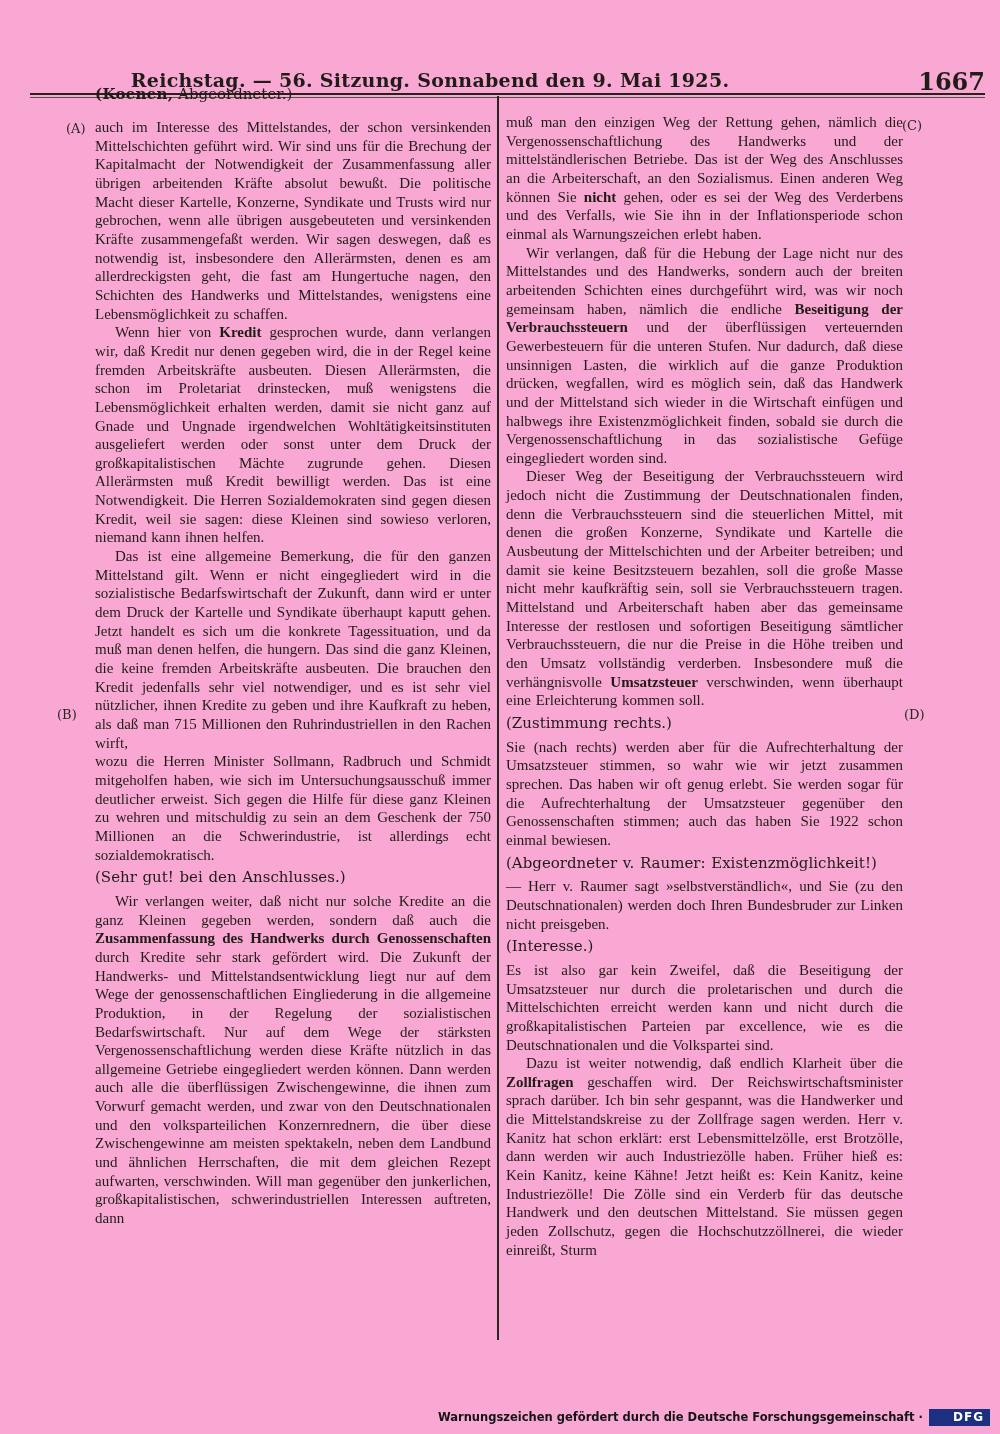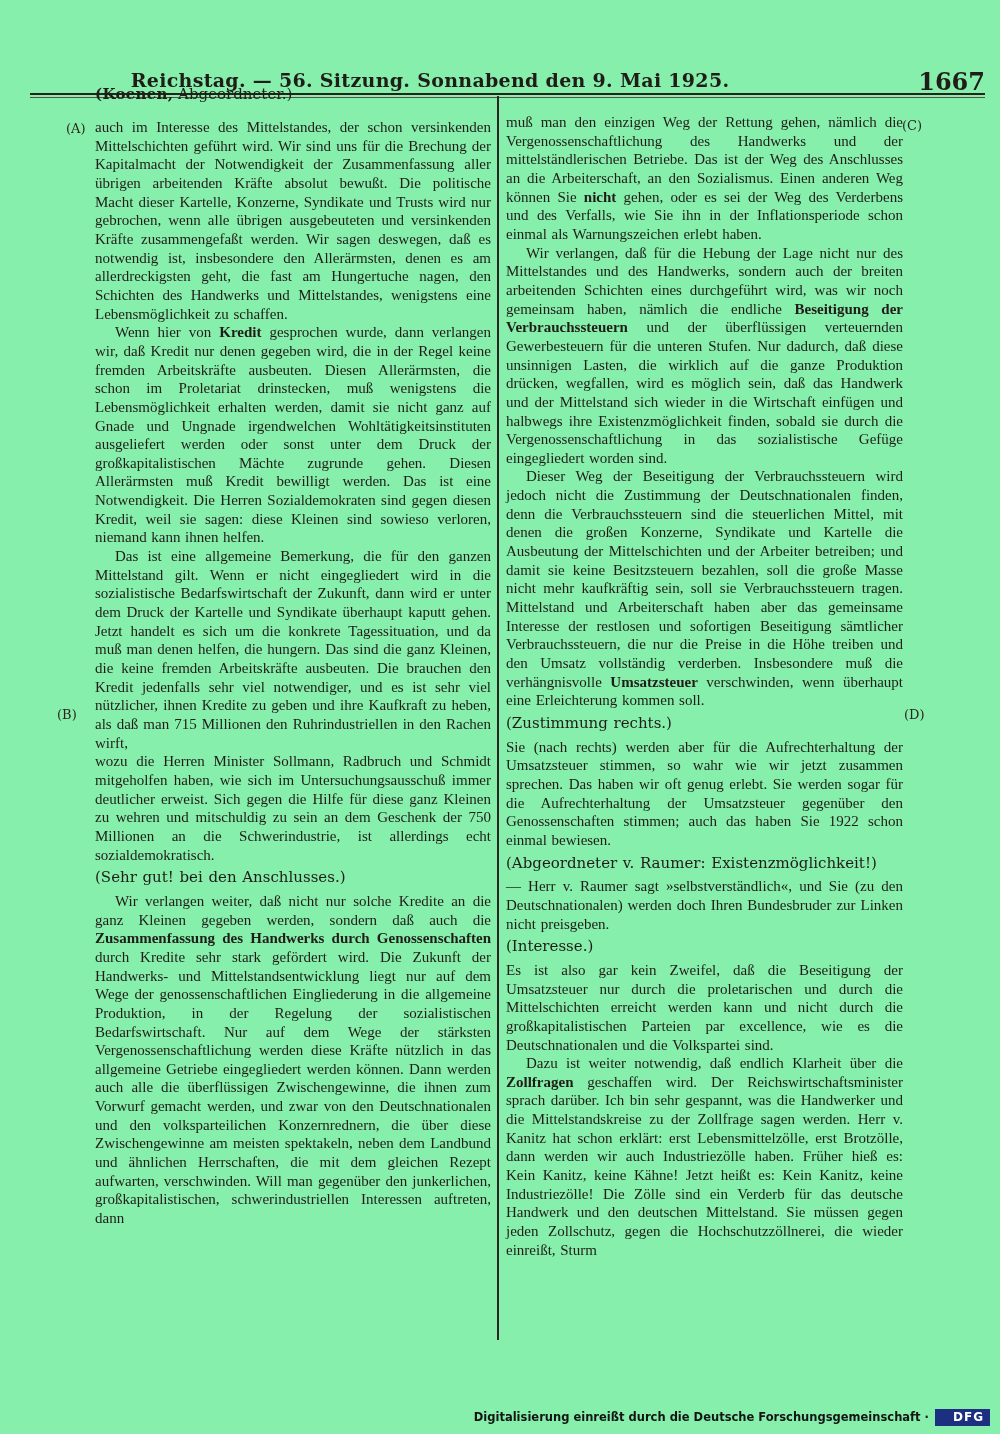--- a/index.html
+++ b/index.html
@@ -1,18 +1,18 @@
 <!DOCTYPE html>
 <html><head>
 <meta charset="utf-8">
 <style>
   html,body { margin:0; padding:0; background:#e8e6e1; }
   .page {
     position:relative; width:1000px; height:1434px; margin:0 auto;
-    background:#86efac; color:#201c17; overflow:hidden;
+    background:#f9a8d4; color:#201c17; overflow:hidden;
     font-family:"DejaVu Serif","Liberation Serif",serif;
   }
   .header-title {
     position:absolute; top:69px; left:0; width:860px; text-align:center;
     font-size:19px; font-weight:bold; letter-spacing:0.3px;
   }
   .page-number {
     position:absolute; top:67px; right:15px; font-size:24px; font-weight:bold;
   }
   .head-rule {
@@ -44,21 +44,21 @@
   .mk-b { left:57px;  top:707px; }
   .mk-c { left:902px; top:118px; }
   .mk-d { left:904px; top:707px; }
   .footer {
     position:absolute; right:10px; top:1407px; height:20px;
     display:flex; align-items:center; gap:6px;
     font-family:"DejaVu Sans","Liberation Sans",sans-serif;
     font-size:11.5px; font-weight:bold; color:#141414;
   }
   .dfg-logo {
-    display:inline-block; color:#ffffff; padding:1px 6px 2px 18px;
+    display:inline-block; color:#ffffff; padding:1px 6px 2px 24px;
     font-size:12px; font-weight:bold; letter-spacing:1px;
   }
 </style>
 </head>
 <body>
 
 <div class="page">
 
   <div class="header-title">Reichstag. — 56. Sitzung. Sonnabend den 9. Mai 1925.</div>
   <div class="page-number">1667</div>
@@ -87,17 +87,17 @@
       <p class="stage"><span>(Zustimmung rechts.)</span></p>
       <p class="para"><span>Sie (nach rechts) werden aber für die Aufrechterhaltung der Umsatzsteuer stimmen, so wahr wie wir jetzt zusammen sprechen. Das haben wir oft genug erlebt. Sie werden sogar für die Aufrechterhaltung der Umsatzsteuer gegenüber den Genossenschaften stimmen; auch das haben Sie 1922 schon einmal bewiesen.</span></p>
       <p class="stage"><span>(Abgeordneter v. Raumer: Existenzmöglichkeit!)</span></p>
       <p class="para"><span>— Herr v. Raumer sagt »selbstverständlich«, und Sie (zu den Deutschnationalen) werden doch Ihren Bundesbruder zur Linken nicht preisgeben.</span></p>
       <p class="stage"><span>(Interesse.)</span></p>
       <p class="para"><span>Es ist also gar kein Zweifel, daß die Beseitigung der Umsatzsteuer nur durch die proletarischen und durch die Mittelschichten erreicht werden kann und nicht durch die großkapitalistischen Parteien par excellence, wie es die Deutschnationalen und die Volkspartei sind.</span></p>
       <p class="para indent"><span>Dazu ist weiter notwendig, daß endlich Klarheit über die </span><b>Zollfragen</b><span> geschaffen wird. Der Reichswirtschaftsminister sprach darüber. Ich bin sehr gespannt, was die Handwerker und die Mittelstandskreise zu der Zollfrage sagen werden. Herr v. Kanitz hat schon erklärt: erst Lebensmittelzölle, erst Brotzölle, dann werden wir auch Industriezölle haben. Früher hieß es: Kein Kanitz, keine Kähne! Jetzt heißt es: Kein Kanitz, keine Industriezölle! Die Zölle sind ein Verderb für das deutsche Handwerk und den deutschen Mittelstand. Sie müssen gegen jeden Zollschutz, gegen die Hochschutzzöllnerei, die wieder einreißt, Sturm</span></p>
     </div>
 
   <div class="footer">
-    <span>Digitalisierung einreißt durch die Deutsche Forschungsgemeinschaft ·</span>
+    <span>Warnungszeichen gefördert durch die Deutsche Forschungsgemeinschaft ·</span>
     <span class="dfg-logo" style="background: rgb(28, 47, 128);">DFG</span>
   </div>
 
 </div>
 
 </body></html>

